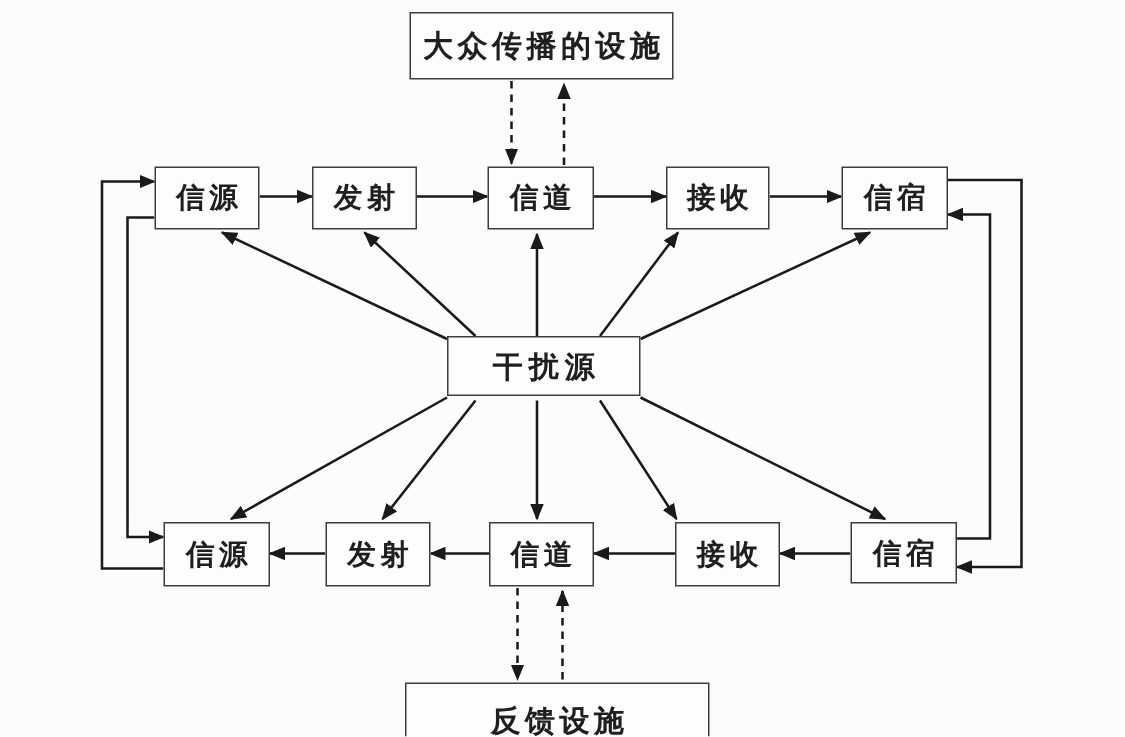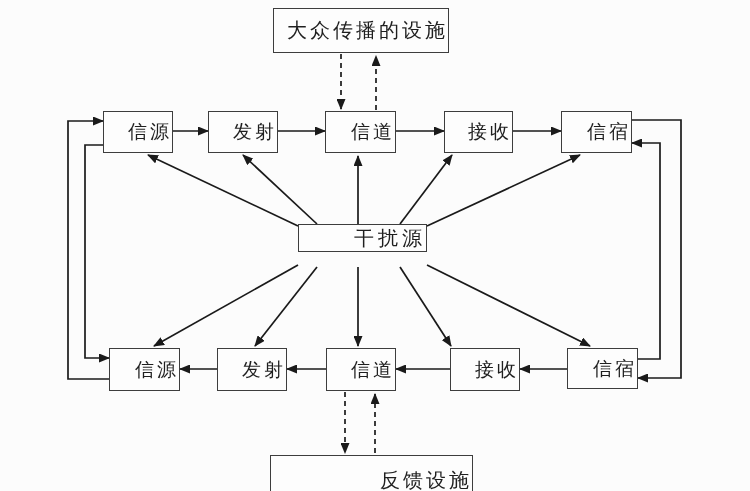--- a/index.html
+++ b/index.html
@@ -15,23 +15,23 @@
     fill:none;
     stroke:var(--line,#1a1a1a);
     stroke-width:1.7;
   }
   #edges polyline.dashed{stroke-dasharray:5 4;}
   .node{
     position:absolute;
     box-sizing:border-box;
     border:1.5px solid var(--border,#3d3d3d);
     background:var(--fill,#fdfdfd);
-    display:flex;align-items:center;justify-content:flex-end;
+    display:flex;align-items:center;justify-content:center;
     color:var(--text,#1f1f1f);
-    font-weight:400;
+    font-weight:700;
     white-space:nowrap;
   }
   .node span{display:block;}
 </style>
 </head>
 <body>
 
 <div id="stage" style="--bg: #fcfcfc; --line: #1a1a1a; --border: #3d3d3d; --fill: #fdfdfd; --text: #1f1f1f;">
   <svg id="edges" viewBox="0 0 750 491" xmlns="http://www.w3.org/2000/svg">
     <defs>
@@ -78,21 +78,21 @@
     </div>
     <div class="node" style="left: 325px; top: 111px; width: 71px; height: 42px; font-size: 19px; letter-spacing: 3px; padding-left: 3px;">
       <span>信道</span>
     </div>
     <div class="node" style="left: 444px; top: 111px; width: 69px; height: 42px; font-size: 19px; letter-spacing: 3px; padding-left: 3px;">
       <span>接收</span>
     </div>
     <div class="node" style="left: 561px; top: 111px; width: 71px; height: 42px; font-size: 19px; letter-spacing: 3px; padding-left: 3px;">
       <span>信宿</span>
     </div>
-    <div class="node" style="left: 298px; top: 224px; width: 129px; height: 28px; font-size: 20px; letter-spacing: 4px; padding-left: 4px;">
+    <div class="node" style="left: 298px; top: 224px; width: 129px; height: 40px; font-size: 20px; letter-spacing: 4px; padding-left: 4px;">
       <span>干扰源</span>
     </div>
     <div class="node" style="left: 109px; top: 348px; width: 71px; height: 43px; font-size: 19px; letter-spacing: 3px; padding-left: 3px;">
       <span>信源</span>
     </div>
     <div class="node" style="left: 217px; top: 348px; width: 70px; height: 43px; font-size: 19px; letter-spacing: 3px; padding-left: 3px;">
       <span>发射</span>
     </div>
     <div class="node" style="left: 326px; top: 348px; width: 70px; height: 43px; font-size: 19px; letter-spacing: 3px; padding-left: 3px;">
       <span>信道</span>

